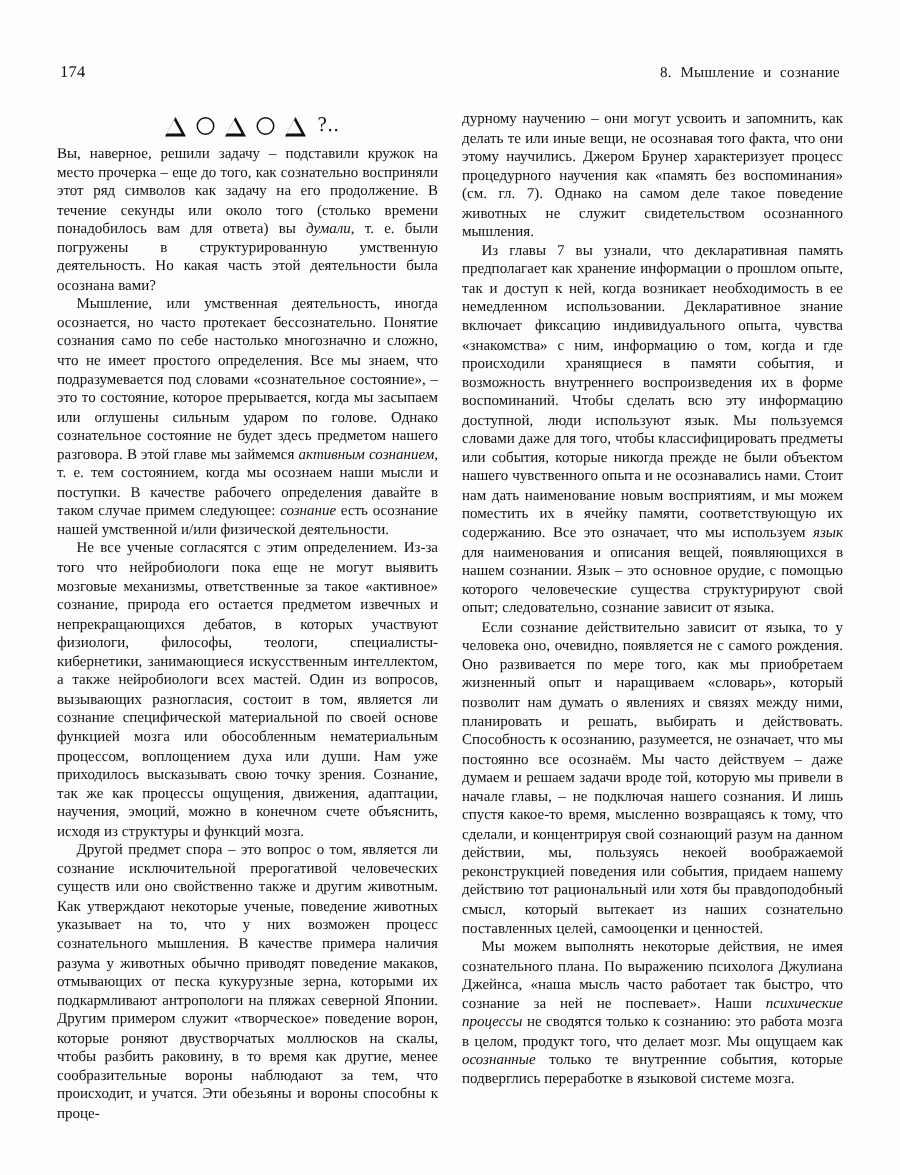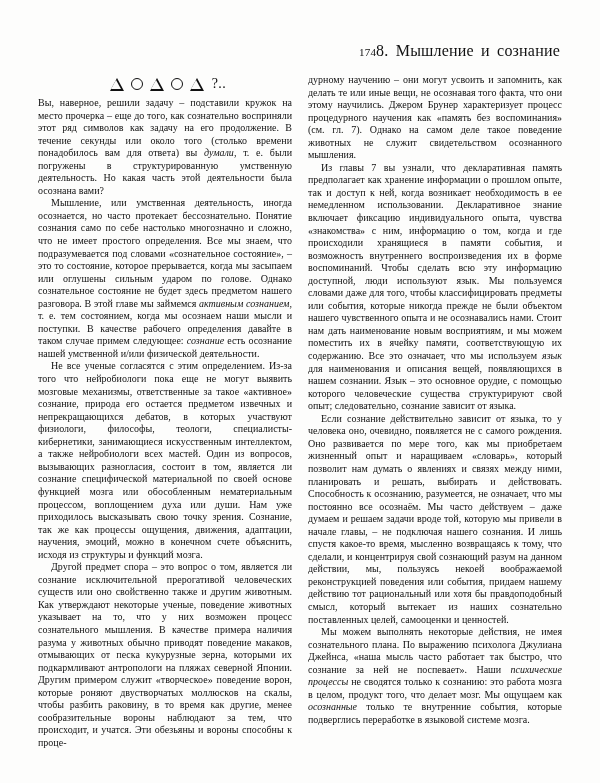--- a/index.html
+++ b/index.html
@@ -20,31 +20,31 @@
     inset: 0;
     background: #fdfdfc;
   }
   .running-head {
     position: absolute;
     top: 42px;
     left: 40px;
     right: 40px;
     height: 14px;
     display: flex;
-    justify-content: flex-end;
+    justify-content: space-between;
     align-items: baseline;
     font-size: 10.5px;
     letter-spacing: 0.2px;
   }
   .folio {
     font-size: 11px;
     color: #111;
   }
   .chapter-title {
-    font-size: 16px;
+    font-size: 10px;
     color: #111;
     word-spacing: 3px;
   }
   .columns {
     position: absolute;
     top: 74px;
     left: 38px;
     width: 524px;
     height: 690px;
     display: flex;

